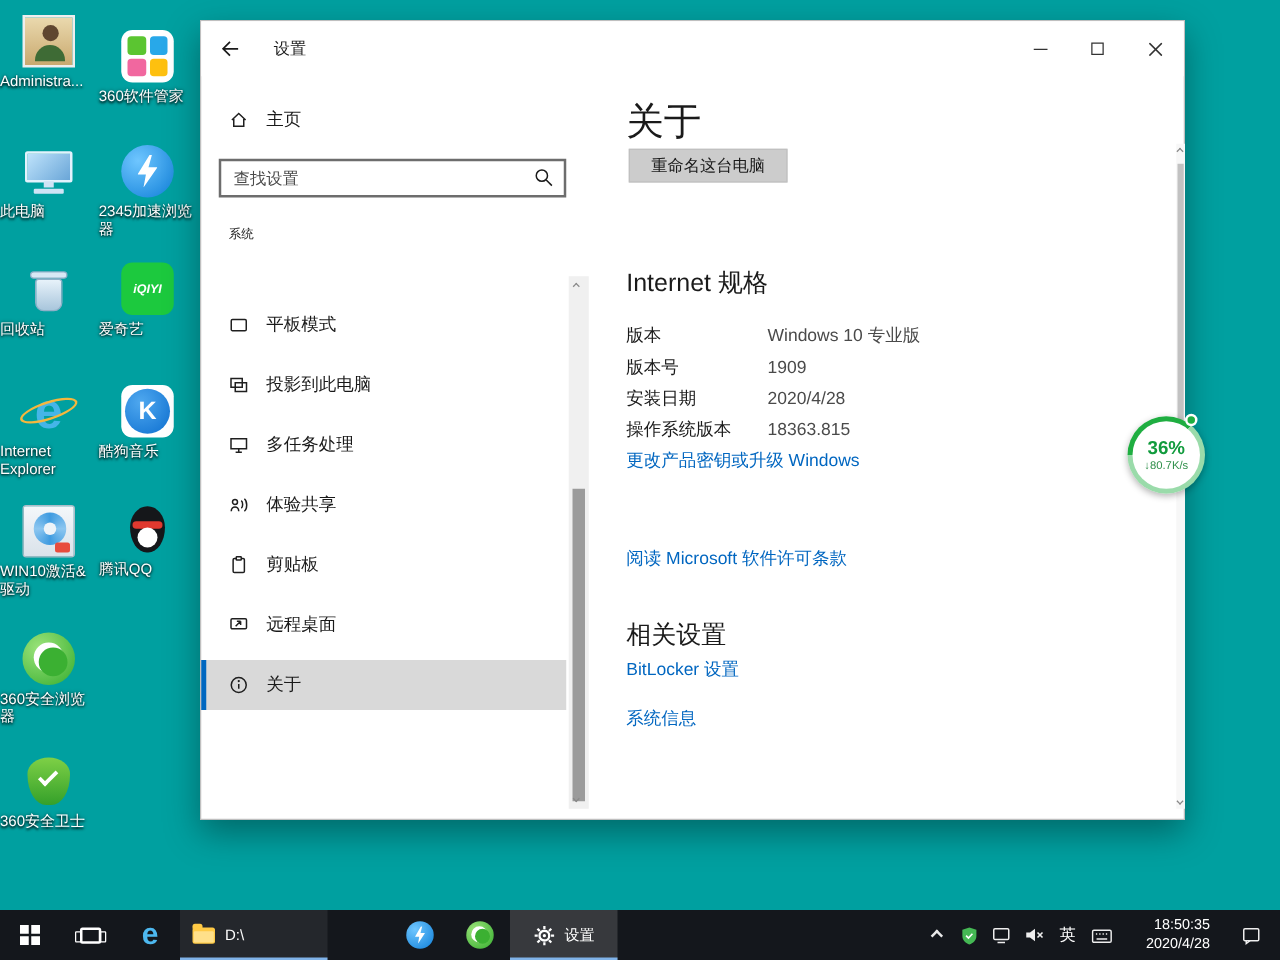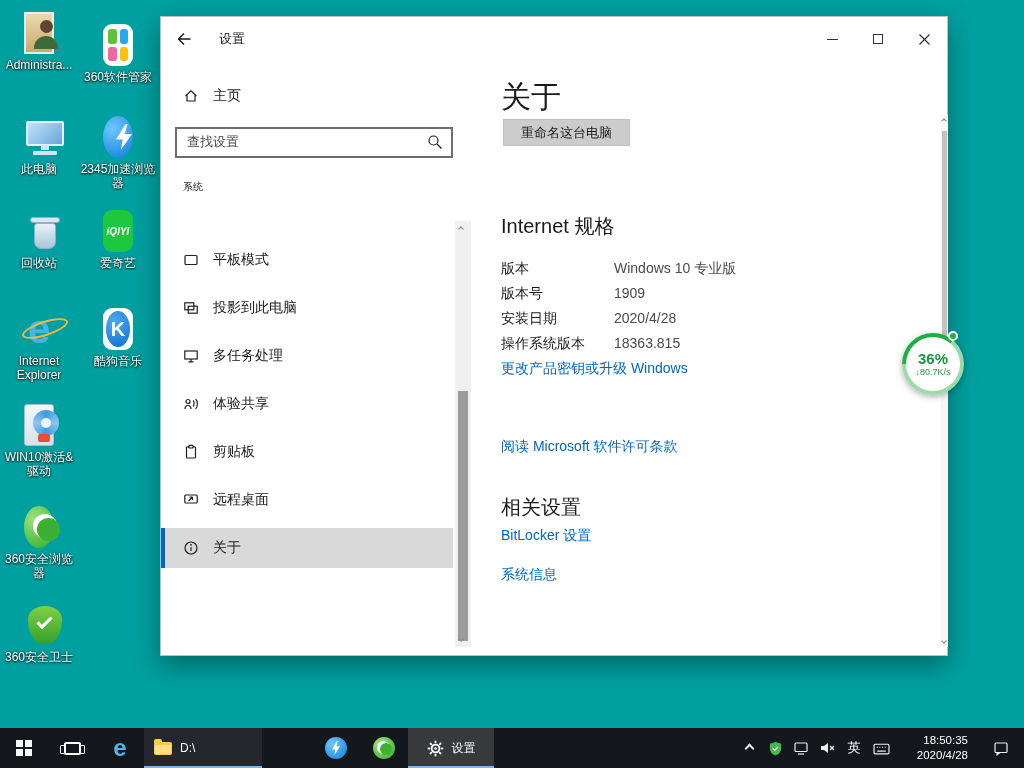--- a/index.html
+++ b/index.html
@@ -2,22 +2,22 @@
 <html><head>
 <meta charset="utf-8">
 <style>
   *{box-sizing:border-box;margin:0;padding:0}
   html,body{width:1024px;height:768px}
   #screen{position:relative;width:1024px;height:768px;overflow:hidden;
     background:#00a0a0;font-family:"Liberation Sans","DejaVu Sans",sans-serif;color:#1a1a1a}
   .abs{position:absolute}
 
   
-  .dicon{position:absolute;width:78px;text-align:center;cursor:default}
-  .dicon .art{position:relative;width:30px;height:42px;margin:0 auto}
+  .dicon{position:absolute;width:78px;cursor:default}
+  .dicon .art{position:relative;width:42px;height:42px;margin:0 auto}
   .dicon .lbl{margin-top:4px;font-size:12px;line-height:1.2;color:#fff;
     text-shadow:0 1px 2px rgba(0,0,0,.9),0 0 3px rgba(0,0,0,.6)}
   .art-adm{background:linear-gradient(#ead9ae,#c9a96f);border:2px solid #eee}
   .adm-head{position:absolute;left:14px;top:6px;width:13px;height:13px;border-radius:50%;background:#5f4630}
   .adm-body{position:absolute;left:8px;bottom:3px;width:24px;height:13px;border-radius:12px 12px 0 0;background:#3e6b35}
   .pc-screen{position:absolute;left:2px;top:5px;width:38px;height:25px;border-radius:2px;
     background:linear-gradient(135deg,#bfe3fb,#6aa6d8);border:2px solid #e3f2fd}
   .pc-neck{position:absolute;left:17px;bottom:8px;width:8px;height:5px;background:#cfe4f5}
   .pc-base{position:absolute;left:9px;bottom:3px;width:24px;height:4px;border-radius:1px;background:#cfe4f5}
   .bin-lid{position:absolute;left:6px;top:7px;width:30px;height:6px;border:1px solid #8fb0c8;border-radius:3px;background:#d7e8f4}
@@ -62,21 +62,21 @@
   .wc{width:46px;height:44px;display:flex;align-items:center;justify-content:center}
   .wc-min{width:11px;height:1px;background:#333}
   .wc-max{width:10px;height:10px;border:1px solid #333}
   .nav-row{position:absolute;left:0;width:292px;height:40px;display:flex;align-items:center;
     padding-left:22px;gap:14px;font-size:14px;color:#1a1a1a}
   .nav-row.selected{background:#d9d9d9}
   .nav-row.selected::before{content:"";position:absolute;left:0;top:0;bottom:0;width:4px;background:#0067c0}
   .nicon{width:16px;height:16px;flex:none}
   .section-label{position:absolute;left:22px;top:163px;font-size:10px;font-weight:normal}
   .search-box{position:absolute;left:14px;top:110px;width:278px;height:31px;border:2px solid #6d6d6d;
-    background:#fff;font-size:13px;padding:0 30px 0 10px;font-family:Liberation Mono, monospace;color:#1a1a1a}
+    background:#fff;font-size:13px;padding:0 30px 0 10px;font-family:Liberation Serif, serif;color:#1a1a1a}
   .search-box::placeholder{color:#4a4a4a;opacity:1}
   .search-glass{position:absolute;left:266px;top:117px}
   .scroll-strip{position:absolute;left:294px;top:204px;width:16px;height:426px;background:#f0f0f0}
   .strip-thumb{position:absolute;left:3px;top:170px;width:10px;height:250px;background:#9b9b9b}
   .strip-up{position:absolute;left:4px;top:6px}
   .strip-down{position:absolute;left:4px;bottom:6px}
   .content-scroll{position:absolute;left:780px;top:98px;width:7px;height:532px;background:#f7f7f7}
   .cs-thumb{position:absolute;left:1px;top:16px;width:5px;height:215px;background:#c2c2c2}
   .chev{display:inline-block;width:7px;height:7px;border-left:2px solid #555;border-bottom:2px solid #555}
   .chev.up{transform:rotate(135deg)}
@@ -213,20 +213,28 @@
     <div class="lbl">爱奇艺</div>
   </div>
   <div class="dicon" style="left:79px;top:308px">
     <div class="art art-kg">
         <div class="kg-c">
           <span>K</span>
         </div>
       </div>
     <div class="lbl">酷狗音乐</div>
   </div>
+  <div class="dicon" style="left:79px;top:402px">
+    <div class="art">
+        <i class="qq-body"></i>
+        <i class="qq-scarf"></i>
+        <i class="qq-belly"></i>
+      </div>
+    <div class="lbl">腾讯QQ</div>
+  </div>
 
   <div id="win">
     <div class="titlebar"></div>
     <div class="back-btn">
       <svg width="18" height="18" viewBox="0 0 18 18" fill="none" stroke="#1a1a1a" stroke-width="1.4">
           <path d="M9 3.5 3.5 9 9 14.5 M3.8 9 H15.5"></path>
         </svg>
     </div>
     <div class="win-title">设置</div>
     <div class="win-ctrls">

